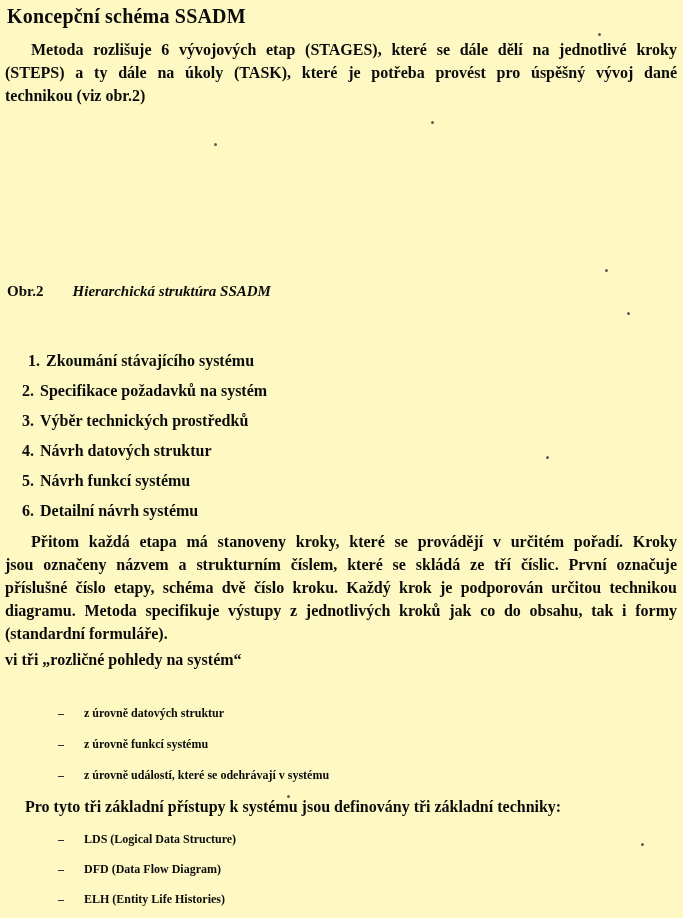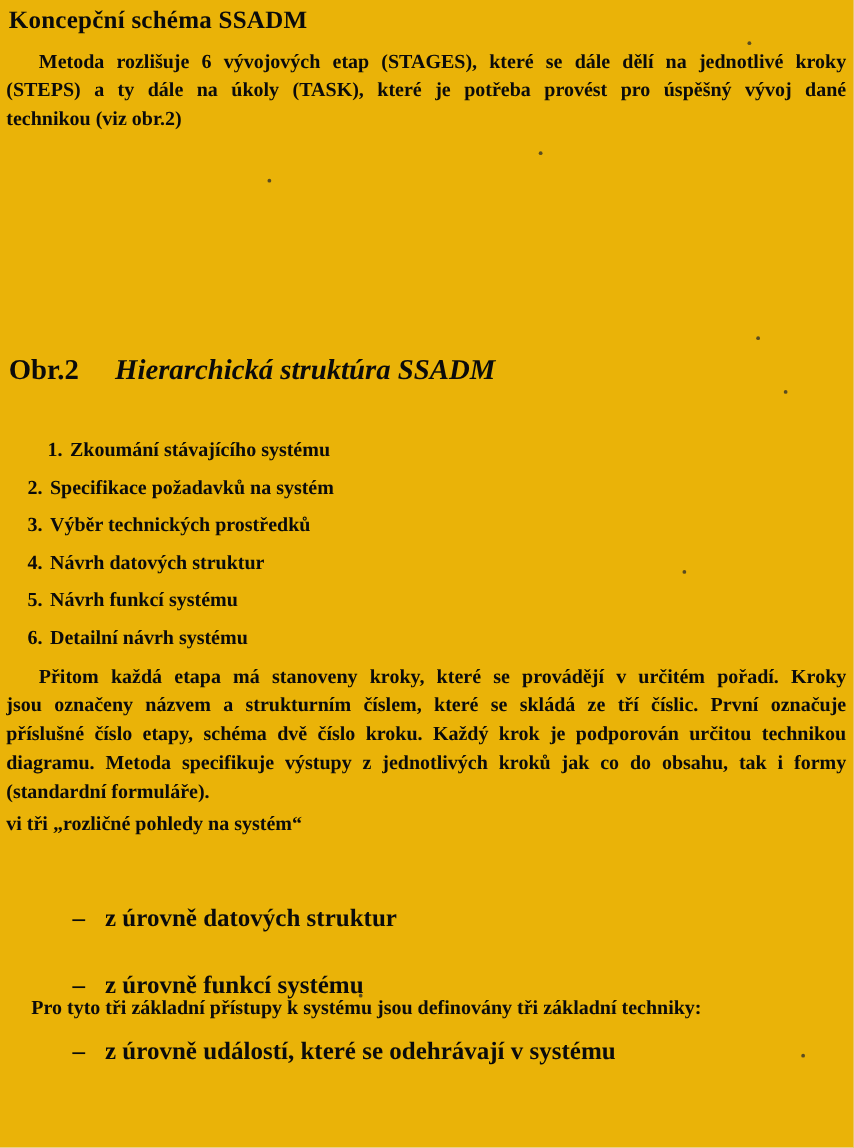--- a/index.html
+++ b/index.html
@@ -1,20 +1,20 @@
 <!DOCTYPE html>
 <html><head>
 <meta charset="utf-8">
 <style>
   html, body { margin: 0; padding: 0; background: #e8e8e8; }
   .page {
     position: relative;
     width: 683px;
     height: 918px;
-    background: #eab308;
+    background: #fef9c3;
     overflow: hidden;
     font-family: "Liberation Serif", serif;
     color: #0b0b0b;
     font-weight: bold;
     margin: 0 auto;
   }
 
   
   .doc-title {
     position: absolute;
@@ -26,35 +26,35 @@
     position: absolute;
     left: 5px;
     width: 672px;
     font-size: 16px;
     line-height: 23px;
   }
   .para .ln { text-align: left; }
   .para .ln.just { text-align: justify; text-align-last: justify; }
   .para .ln.first { text-indent: 26px; }
 
-  .caption { position: absolute; top: 283px; left: 7px; font-size: 23px; }
+  .caption { position: absolute; top: 283px; left: 7px; font-size: 15px; }
   .caption .cap-num { display: inline-block; }
   .caption .cap-text { display: inline-block; margin-left: 29px; font-style: italic; }
 
   .stages-intro { position: absolute; top: 310px; left: 33px; font-size: 16px; }
 
   .stage-list { position: absolute; top: 346px; left: 22px; }
   .stage-row { height: 30px; line-height: 30px; font-size: 16px; white-space: nowrap; }
-  .stage-row.shift { padding-left: 6px; margin-left: 10px; }
+  .stage-row.shift { padding-left: 6px; }
   .stage-row .num { margin-right: 6px; }
 
   .bullet-list { position: absolute; left: 58px; }
   .bullet-list.views { top: 698px; }
   .bullet-list.techniques { top: 824px; }
-  .bullet-row { height: 31px; line-height: 31px; font-size: 20px; white-space: nowrap; margin-top: 22px; }
+  .bullet-row { height: 31px; line-height: 31px; font-size: 12px; white-space: nowrap; }
   .bullet-row .dash { display: inline-block; width: 26px; }
 
   
   .figure-area { position: absolute; left: 0; top: 125px; width: 683px; height: 145px; }
   .fig-label {
     position: absolute;
     font-family: "Liberation Sans", sans-serif;
     font-weight: bold;
     font-size: 22px;
     letter-spacing: 0.5px;
@@ -142,20 +142,31 @@
     </div>
     <div class="bullet-row">
       <span class="dash">–</span><span>z úrovně událostí, které se odehrávají v systému</span>
     </div>
   </div>
 
   <div class="para" style="top:795px;">
     <div class="ln" style="text-indent:20px;">Pro tyto tři základní přístupy k systému jsou definovány tři základní techniky:</div>
   </div>
 
+  <div class="bullet-list techniques">
+    <div class="bullet-row" style="height:30px;line-height:30px;">
+      <span class="dash">–</span><span>LDS (Logical Data Structure)</span>
+    </div>
+    <div class="bullet-row" style="height:30px;line-height:30px;">
+      <span class="dash">–</span><span>DFD (Data Flow Diagram)</span>
+    </div>
+    <div class="bullet-row" style="height:30px;line-height:30px;">
+      <span class="dash">–</span><span>ELH (Entity Life Histories)</span>
+    </div>
+  </div>
 
   <div class="speck" style="left:598px; top:33px;"></div>
   <div class="speck" style="left:431px; top:121px;"></div>
   <div class="speck" style="left:214px; top:143px;"></div>
   <div class="speck" style="left:605px; top:269px;"></div>
   <div class="speck" style="left:546px; top:456px;"></div>
   <div class="speck" style="left:627px; top:312px;"></div>
   <div class="speck" style="left:287px; top:795px;"></div>
   <div class="speck" style="left:641px; top:843px;"></div>
 

